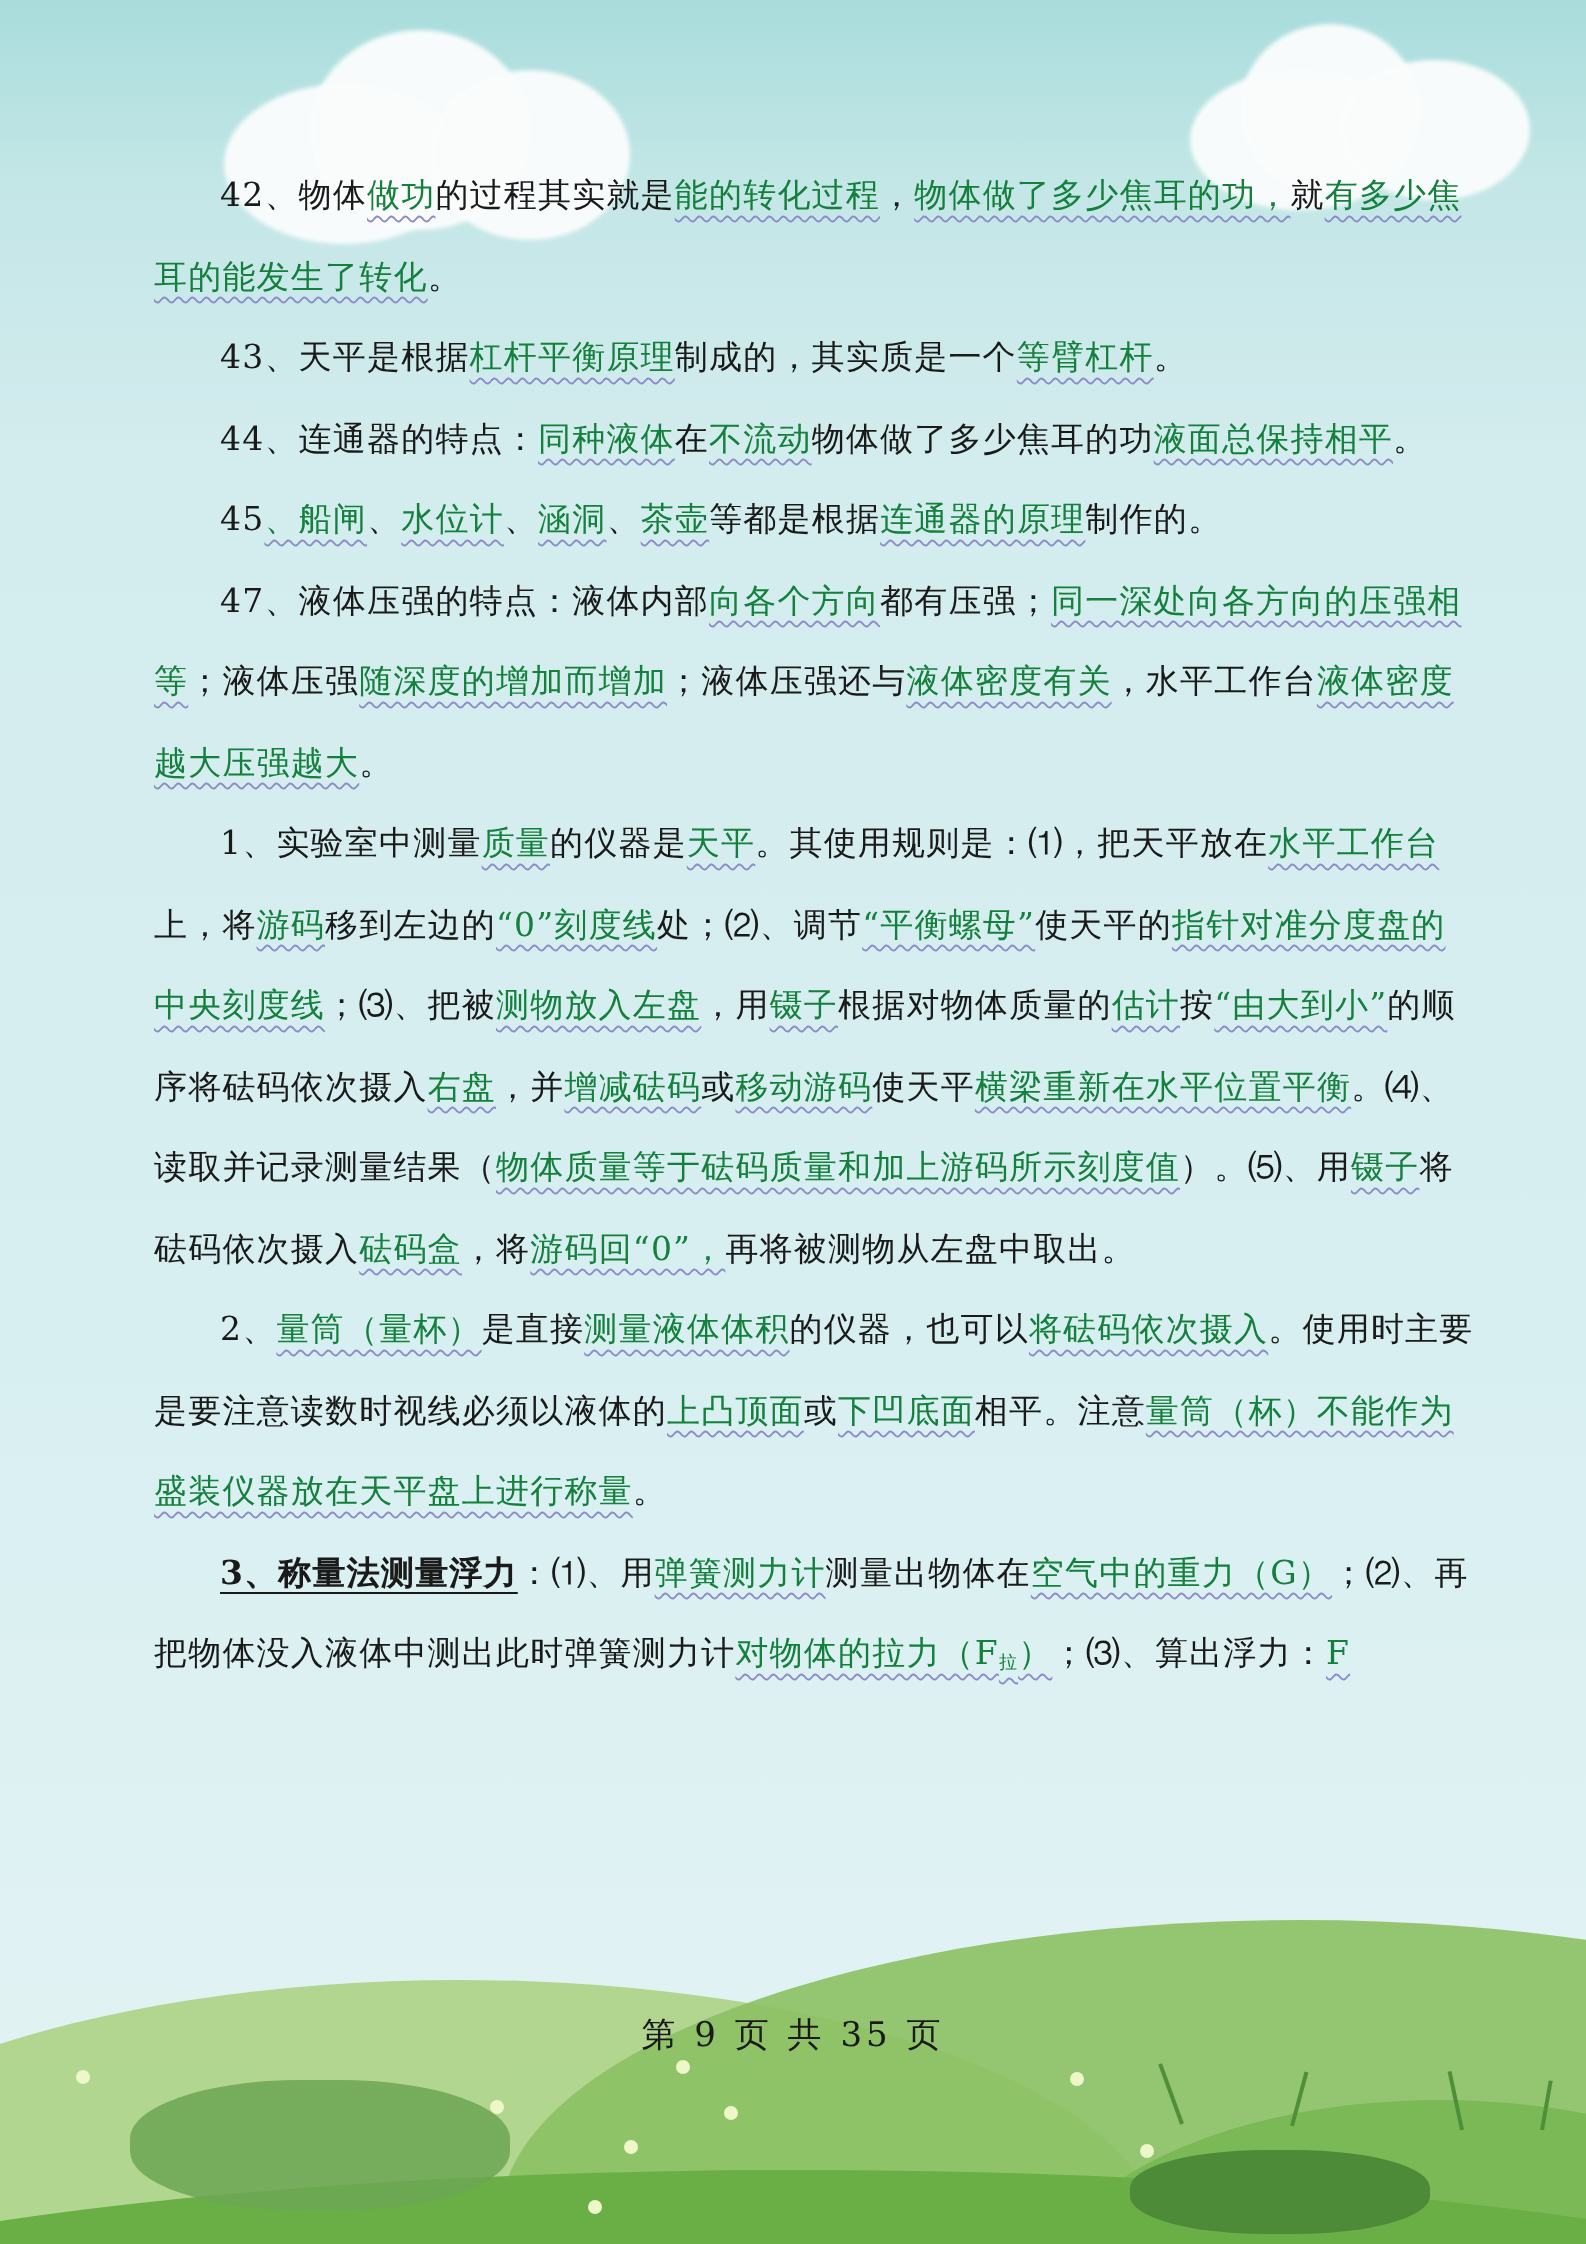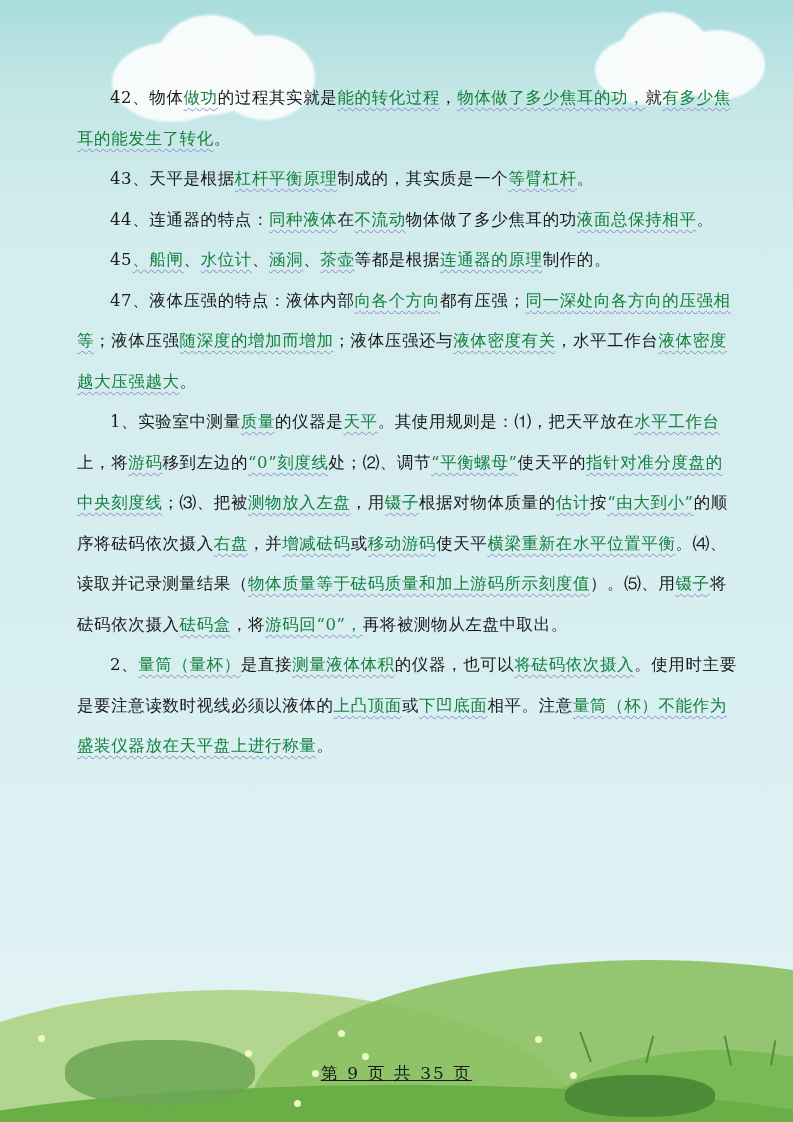--- a/index.html
+++ b/index.html
@@ -14,21 +14,21 @@
   .bush { position: absolute; border-radius: 45%; }
   .dot { position: absolute; width: 7px; height: 7px; border-radius: 50%; background: #eef7c8; }
   .grass { position: absolute; width: 2px; background: #4f8f3a; transform-origin: bottom; }
 
   .content { position: absolute; left: 77px; top: 78px; width: 660px; font-size: 16.5px; line-height: 40.5px; letter-spacing: 0.6px; }
   .para { margin: 0; text-indent: 2em; }
   .heading { margin: 0; text-indent: 0.5em; font-weight: bold; }
   .hl { color: #15803d; text-decoration: underline wavy #8c8cc8; text-decoration-thickness: 1px; text-underline-offset: 4px; }
   .bold-u { font-weight: bold; text-decoration: underline; text-underline-offset: 4px; }
   .sub { font-size: 9px; vertical-align: -2px; }
-  .footer { position: absolute; left: 0; width: 793px; top: 1062px; text-align: center; font-size: 17px; letter-spacing: 2px; color: #1a1a1a; text-decoration: underline; }
+  .footer { position: absolute; left: 0; width: 793px; top: 1006px; text-align: center; font-size: 17px; letter-spacing: 2px; color: #1a1a1a; }
 </style>
 </head>
 <body>
 
 <div style="position:absolute;inset:0;"></div>
 <div>
   <div class="cloud" style="left:112px;top:42px;width:120px;height:80px;"></div>
   <div class="cloud" style="left:155px;top:15px;width:110px;height:100px;"></div>
   <div class="cloud" style="left:215px;top:35px;width:100px;height:85px;"></div>
 </div>
@@ -60,15 +60,16 @@
 </div>
 
 <div class="content">
   <p class="para"><span>42、物体</span><span class="hl">做功</span><span>的过程其实就是</span><span class="hl">能的转化过程</span><span>，</span><span class="hl">物体做了多少焦耳的功，</span><span>就</span><span class="hl">有多少焦耳的能发生了转化</span><span>。</span></p>
   <p class="para"><span>43、天平是根据</span><span class="hl">杠杆平衡原理</span><span>制成的，其实质是一个</span><span class="hl">等臂杠杆</span><span>。</span></p>
   <p class="para"><span>44、连通器的特点：</span><span class="hl">同种液体</span><span>在</span><span class="hl">不流动</span><span>物体做了多少焦耳的功</span><span class="hl">液面总保持相平</span><span>。</span></p>
   <p class="para"><span>45</span><span class="hl">、船闸</span><span>、</span><span class="hl">水位计</span><span>、</span><span class="hl">涵洞</span><span>、</span><span class="hl">茶壶</span><span>等都是根据</span><span class="hl">连通器的原理</span><span>制作的。</span></p>
   <p class="para"><span>47、液体压强的特点：液体内部</span><span class="hl">向各个方向</span><span>都有压强；</span><span class="hl">同一深处向各方向的压强相等</span><span>；液体压强</span><span class="hl">随深度的增加而增加</span><span>；液体压强还与</span><span class="hl">液体密度有关</span><span>，水平工作台</span><span class="hl">液体密度越大压强越大</span><span>。</span></p>
   <p class="para"><span>1、实验室中测量</span><span class="hl">质量</span><span>的仪器是</span><span class="hl">天平</span><span>。其使用规则是：⑴，把天平放在</span><span class="hl">水平工作台</span><span>上，将</span><span class="hl">游码</span><span>移到左边的</span><span class="hl">“0”刻度线</span><span>处；⑵、调节</span><span class="hl">“平衡螺母”</span><span>使天平的</span><span class="hl">指针对准分度盘的中央刻度线</span><span>；⑶、把被</span><span class="hl">测物放入左盘</span><span>，用</span><span class="hl">镊子</span><span>根据对物体质量的</span><span class="hl">估计</span><span>按</span><span class="hl">“由大到小”</span><span>的顺序将砝码依次摄入</span><span class="hl">右盘</span><span>，并</span><span class="hl">增减砝码</span><span>或</span><span class="hl">移动游码</span><span>使天平</span><span class="hl">横梁重新在水平位置平衡</span><span>。⑷、读取并记录测量结果（</span><span class="hl">物体质量等于砝码质量和加上游码所示刻度值</span><span>）。⑸、用</span><span class="hl">镊子</span><span>将砝码依次摄入</span><span class="hl">砝码盒</span><span>，将</span><span class="hl">游码回“0”，</span><span>再将被测物从左盘中取出。</span></p>
   <p class="para"><span>2、</span><span class="hl">量筒（量杯）</span><span>是直接</span><span class="hl">测量液体体积</span><span>的仪器，也可以</span><span class="hl">将砝码依次摄入</span><span>。使用时主要是要注意读数时视线必须以液体的</span><span class="hl">上凸顶面</span><span>或</span><span class="hl">下凹底面</span><span>相平。注意</span><span class="hl">量筒（杯）不能作为盛装仪器放在天平盘上进行称量</span><span>。</span></p>
+  <p class="para"><span class="bold-u">3、称量法测量浮力</span><span>：⑴、用</span><span class="hl">弹簧测力计</span><span>测量出物体在</span><span class="hl">空气中的重力（G）</span><span>；⑵、再把物体没入液体中测出此时弹簧测力计</span><span class="hl">对物体的拉力（F</span><span class="hl sub">拉</span><span class="hl">）</span><span>；⑶、算出浮力：</span><span class="hl">F</span></p>
 </div>
 
 <div class="footer">第 9 页 共 35 页</div>
 
 </body></html>

